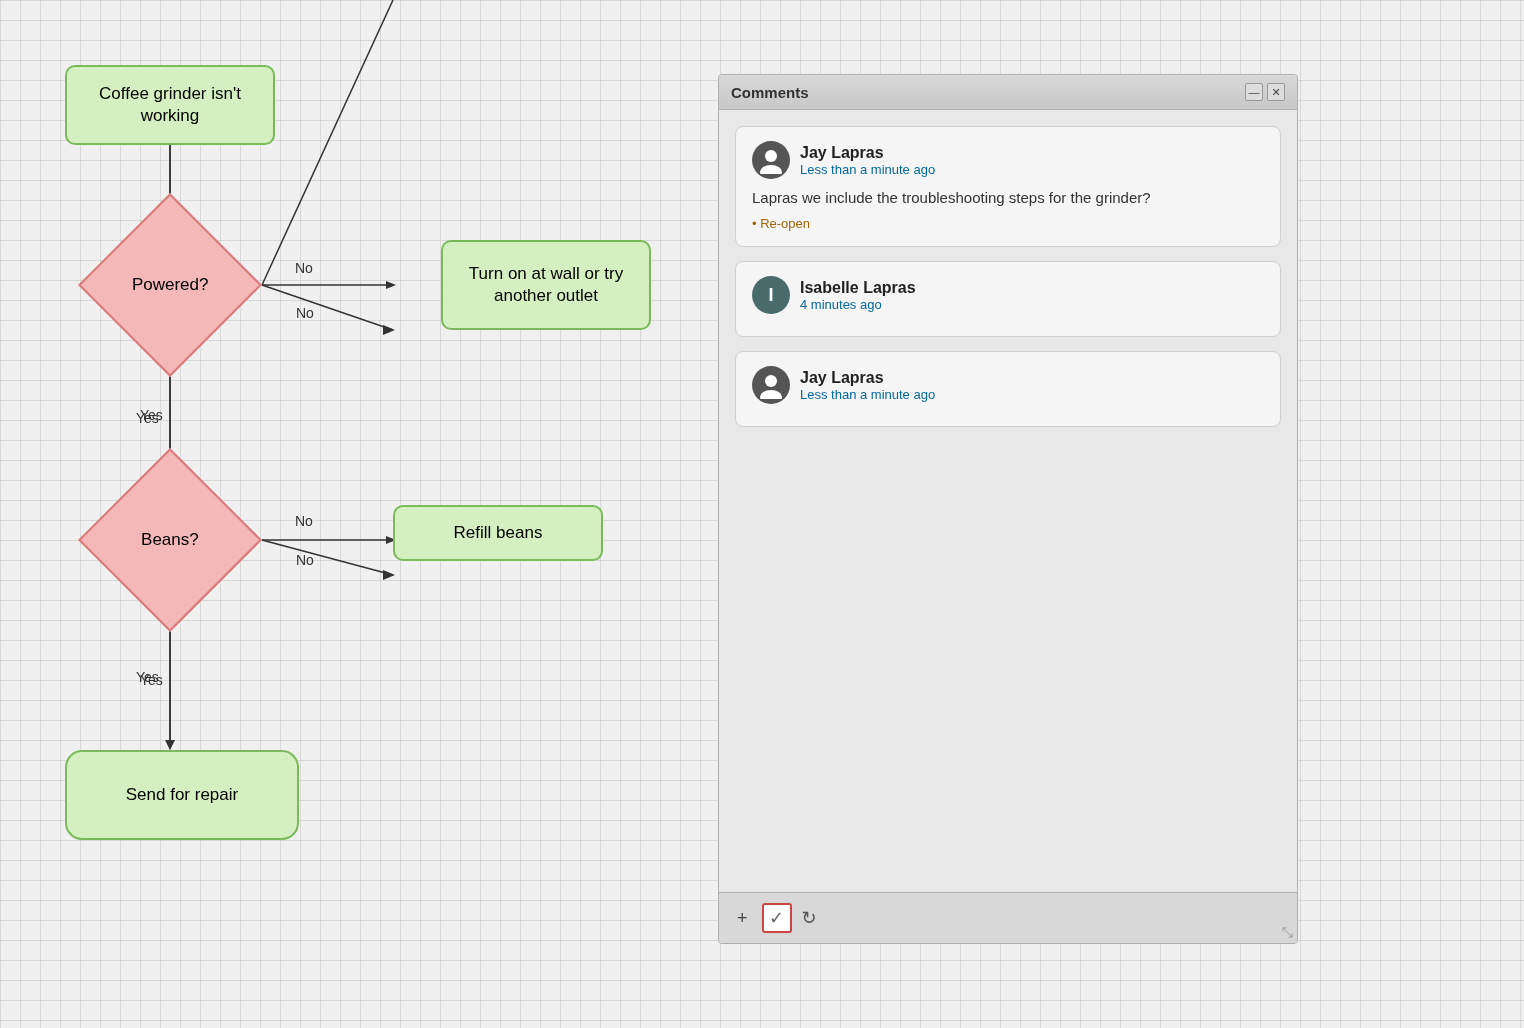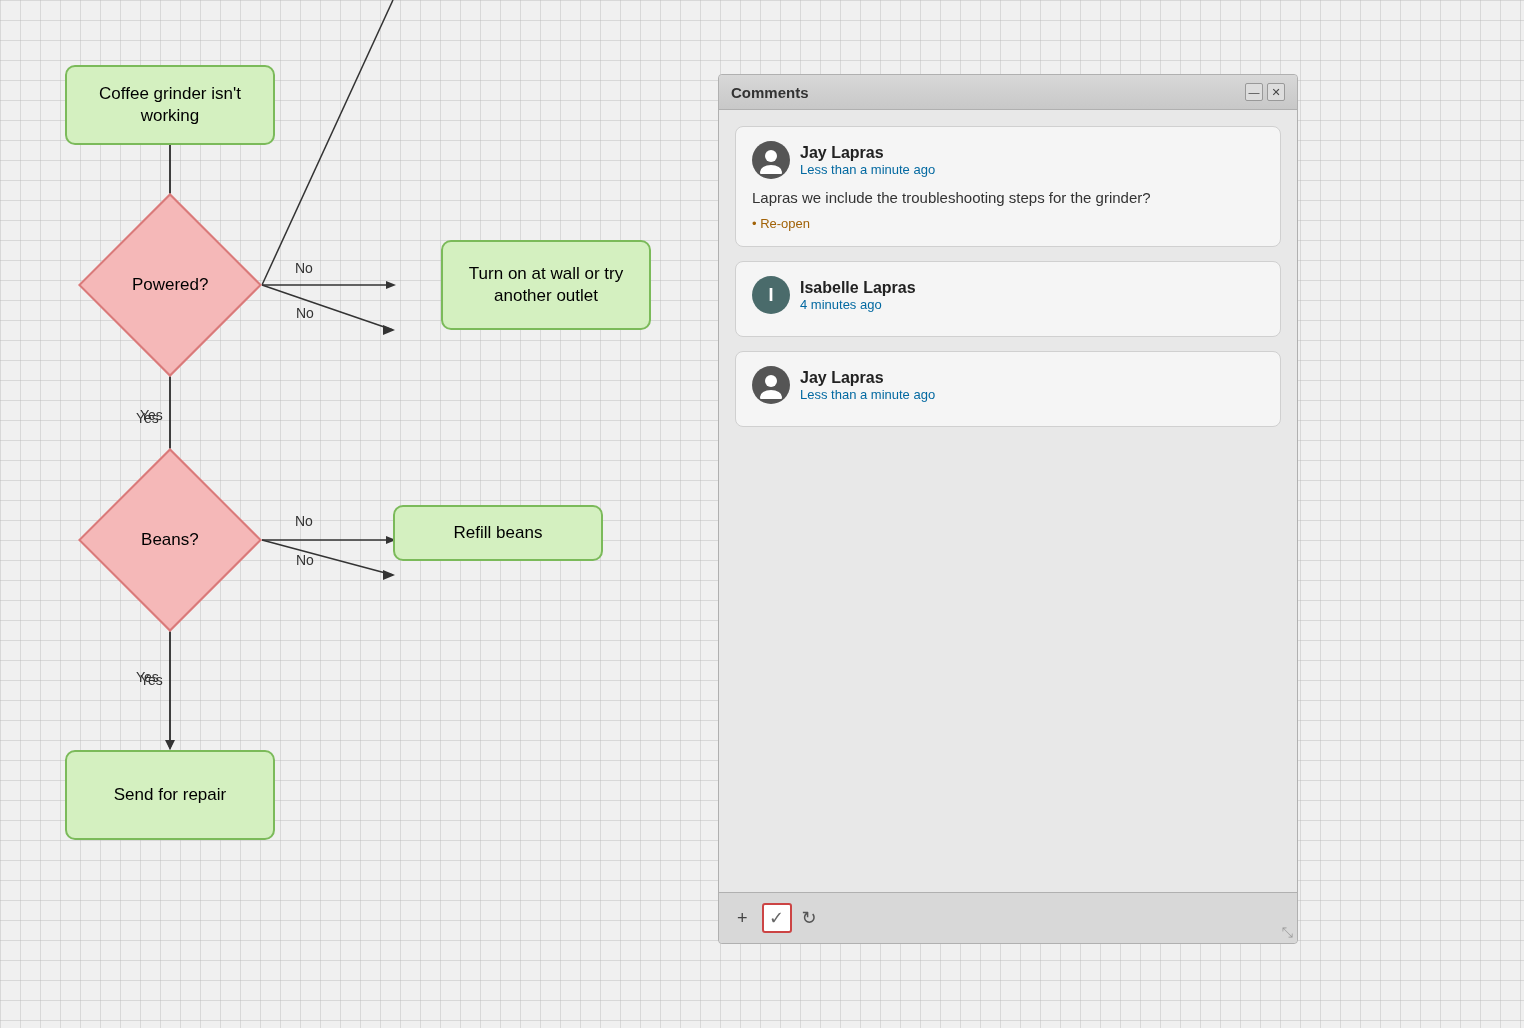--- a/index.html
+++ b/index.html
@@ -337,21 +337,21 @@
   <div class="node-diamond-wrap" style="left:105px; top:475px; width:130px; height:130px;">
     <div class="node-diamond">
       <span class="node-diamond-label">Beans?</span>
     </div>
   </div>
 
   <div class="node-rect node-green" style="left:393px; top:505px; width:210px; height:56px;">
     <span>Refill beans</span>
   </div>
 
-  <div class="node-rect node-green" style="left:65px; top:750px; width:210px; height:90px;">
+  <div class="node-rect node-green" style="left:65px; top:750px; width:234px; height:90px;border-radius:17px;">
     <span>Send for repair</span>
   </div>
 </div>
 
 <div class="comments-panel">
 
   <div class="comments-header">
     <span class="comments-title">Comments</span>
     <div class="comments-controls">
       <div class="ctrl-btn">

